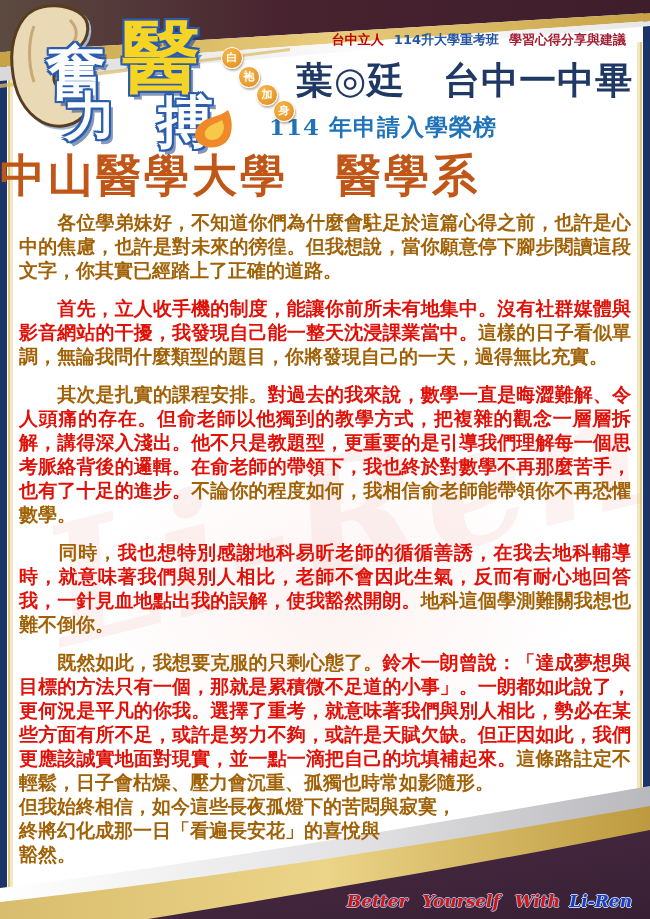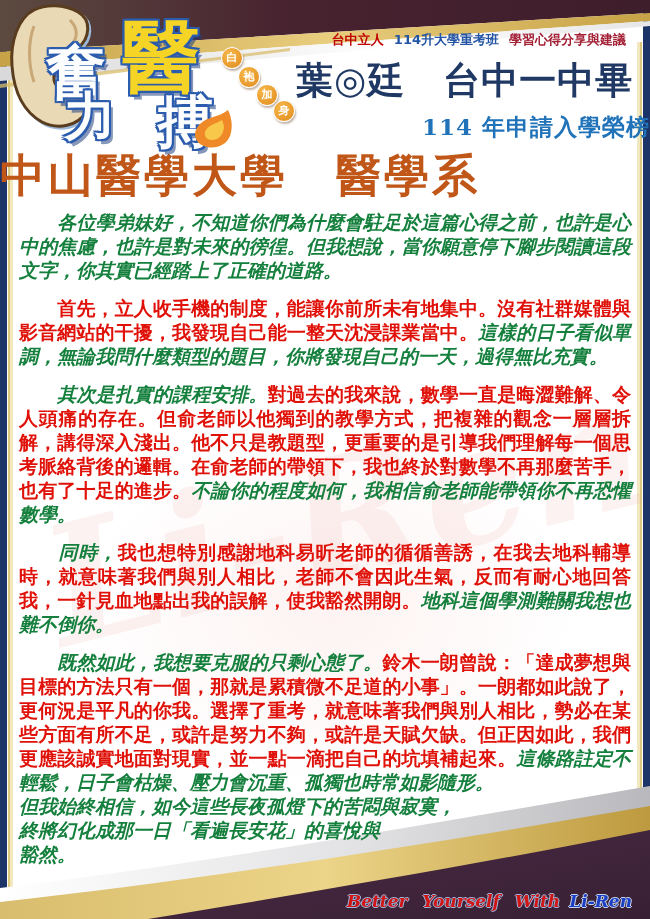--- a/index.html
+++ b/index.html
@@ -63,40 +63,40 @@
   }
   .top-info .p1{color:#c00000;margin-right:10px;}
   .top-info .p2{color:#2455a4;margin-right:10px;}
   .top-info .p3{color:#a32035;}
   .student-name{
     position:absolute;top:56px;left:296px;z-index:4;
     font-family:"DejaVu Serif","Liberation Serif",serif;
     font-size:37px;font-weight:bold;color:#1f3864;white-space:nowrap;letter-spacing:1px;
   }
   .subtitle{
-    position:absolute;top:112px;left:0;width:100%;z-index:4;text-align:right;
+    position:absolute;top:112px;left:0;width:100%;z-index:4;text-align:center;
     font-family:"DejaVu Serif","Liberation Serif",serif;
     font-size:23px;font-weight:bold;color:#2173b9;letter-spacing:1px;
     padding-left:116px;box-sizing:border-box;
   }
   .school-title{
     position:absolute;top:146px;left:0;width:100%;z-index:4;text-align:left;
     font-family:"DejaVu Serif","Liberation Serif",serif;
     font-size:45px;font-weight:bold;color:#c05617;letter-spacing:3px;white-space:nowrap;
   }
 
   
   .body-text{
     position:absolute;top:210px;left:19px;right:19px;z-index:4;
     font-size:19px;line-height:24px;font-weight:bold;color:#111111;
     text-align:justify;
   }
   .body-text p{margin:0 0 14px 0;}
   .body-text .red{color:#e01108;margin-top:38px;}
-  .body-text .black{color:#15803d;font-style:italic;}
+  .body-text .black{color:#a16207;}
 
   
   .slogan{
     position:absolute;right:18px;bottom:8px;z-index:5;
     font-family:"DejaVu Serif","Liberation Serif",serif;
     font-style:italic;font-weight:bold;font-size:17px;white-space:nowrap;word-spacing:9px;
   }
   .slogan .s1{
     color:#d01515;
     text-shadow:-1px 0 0 #9db4d8,1px 0 0 #9db4d8,0 -1px 0 #9db4d8,0 1px 0 #9db4d8;

